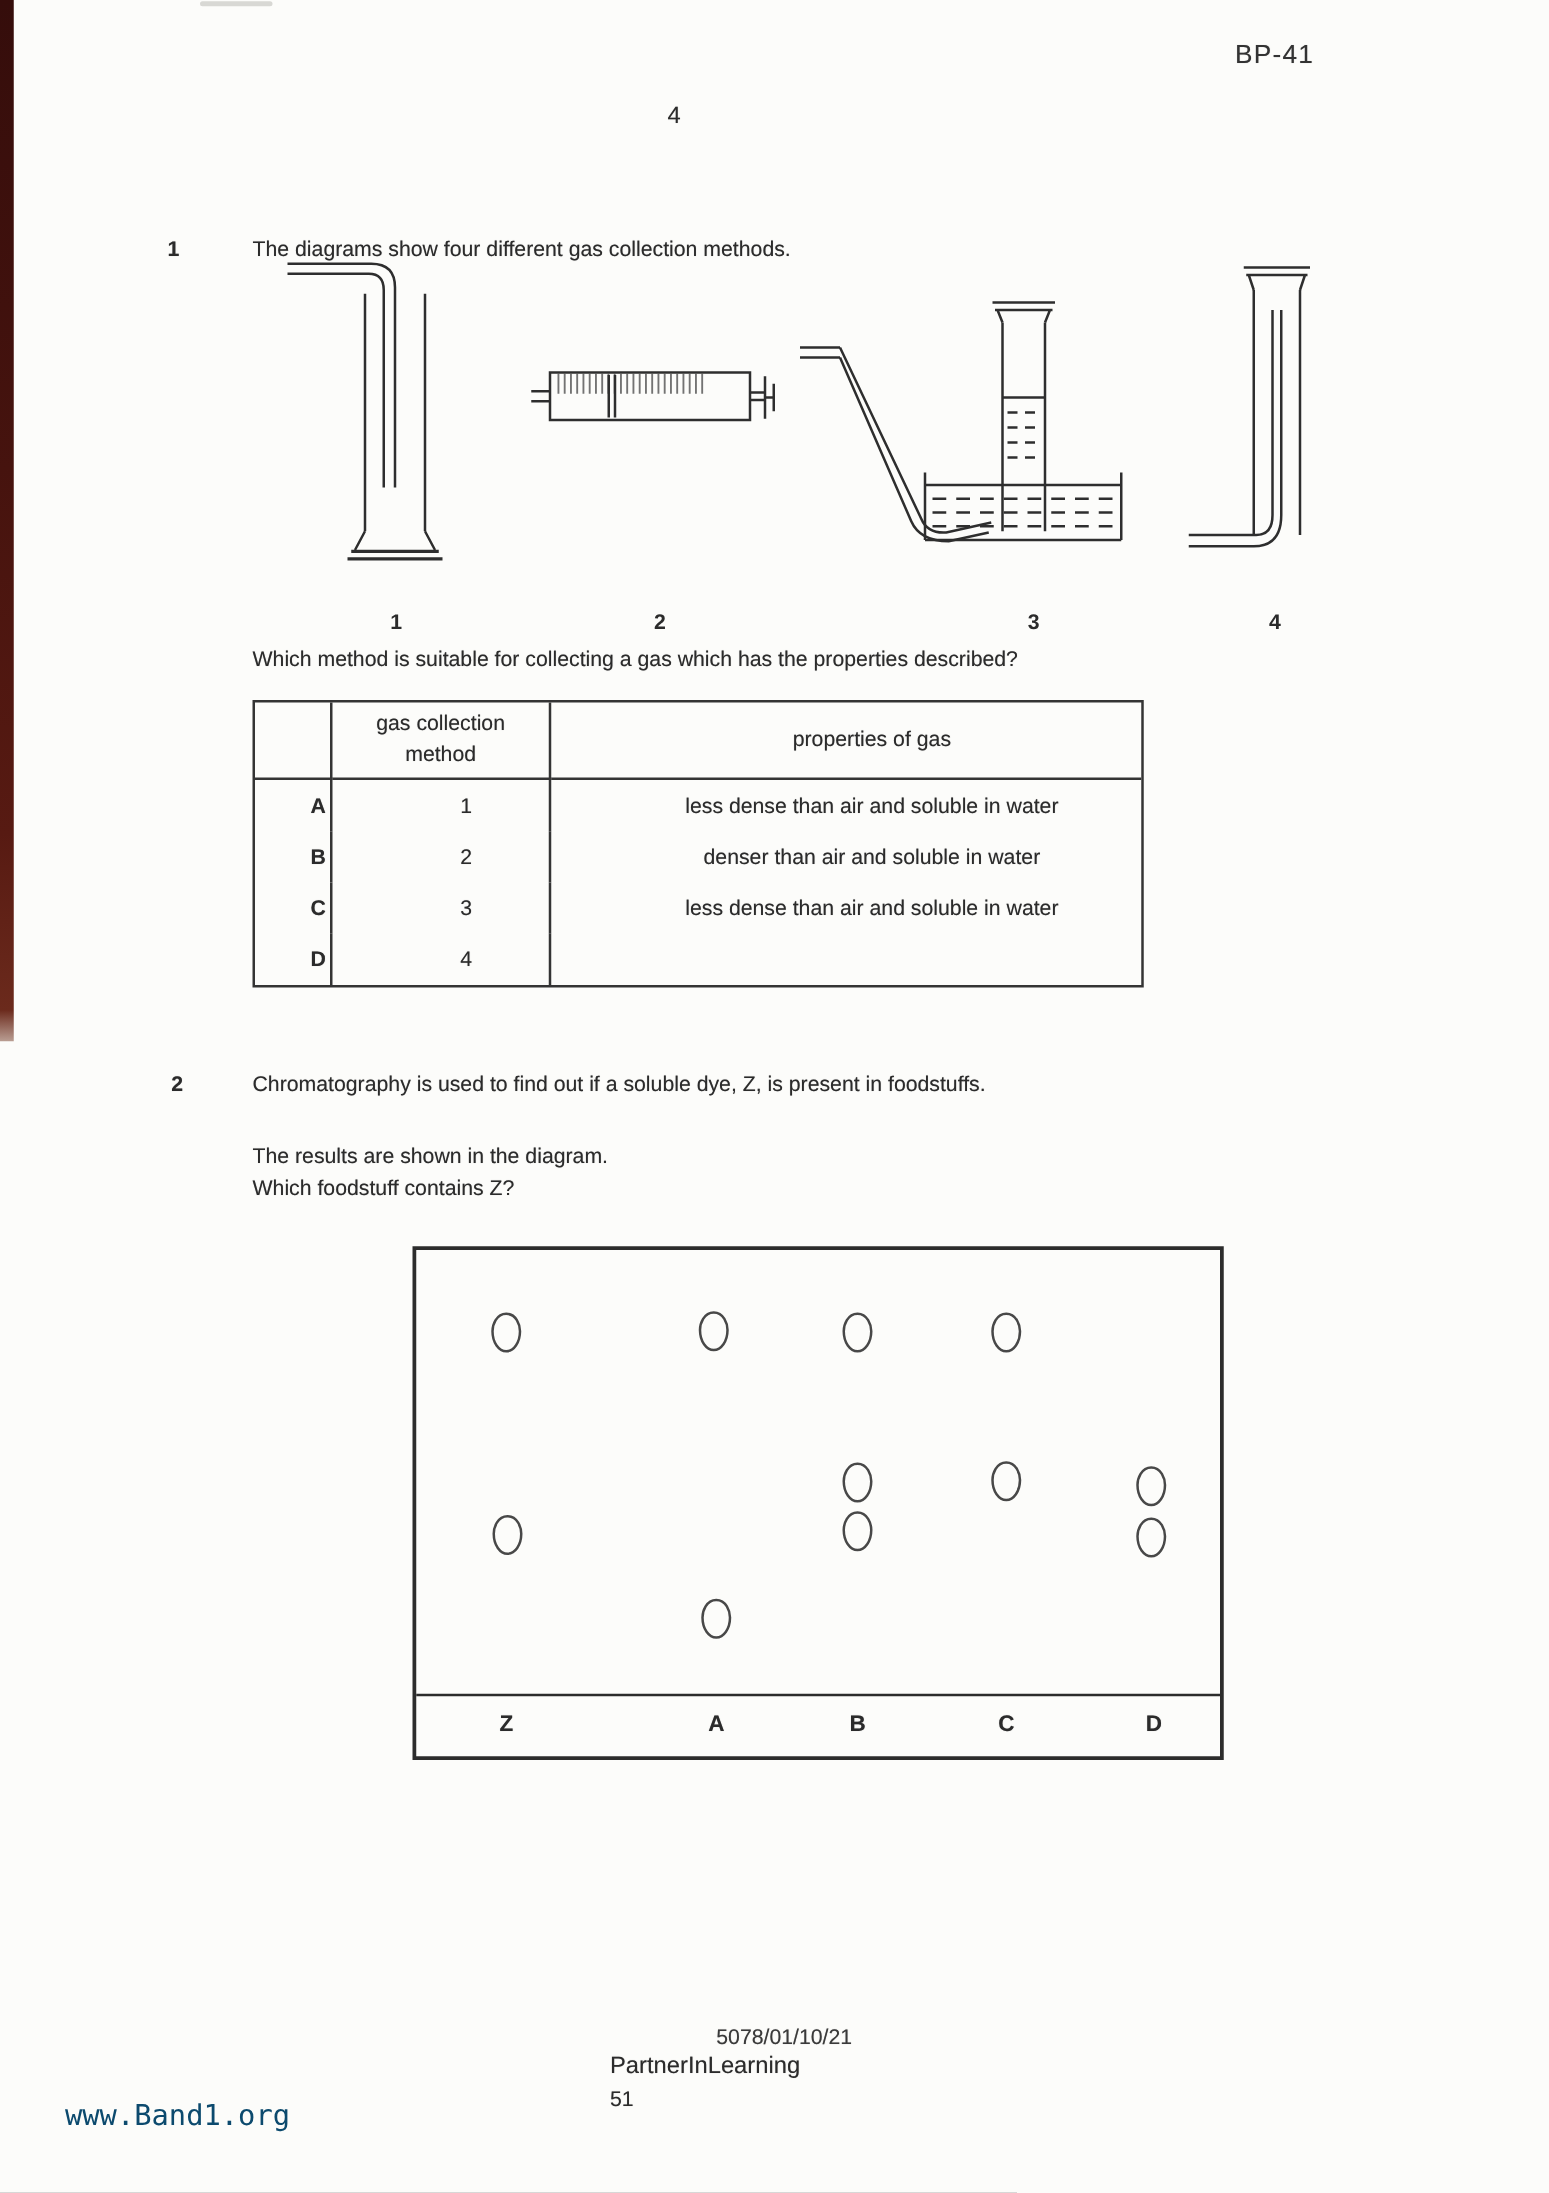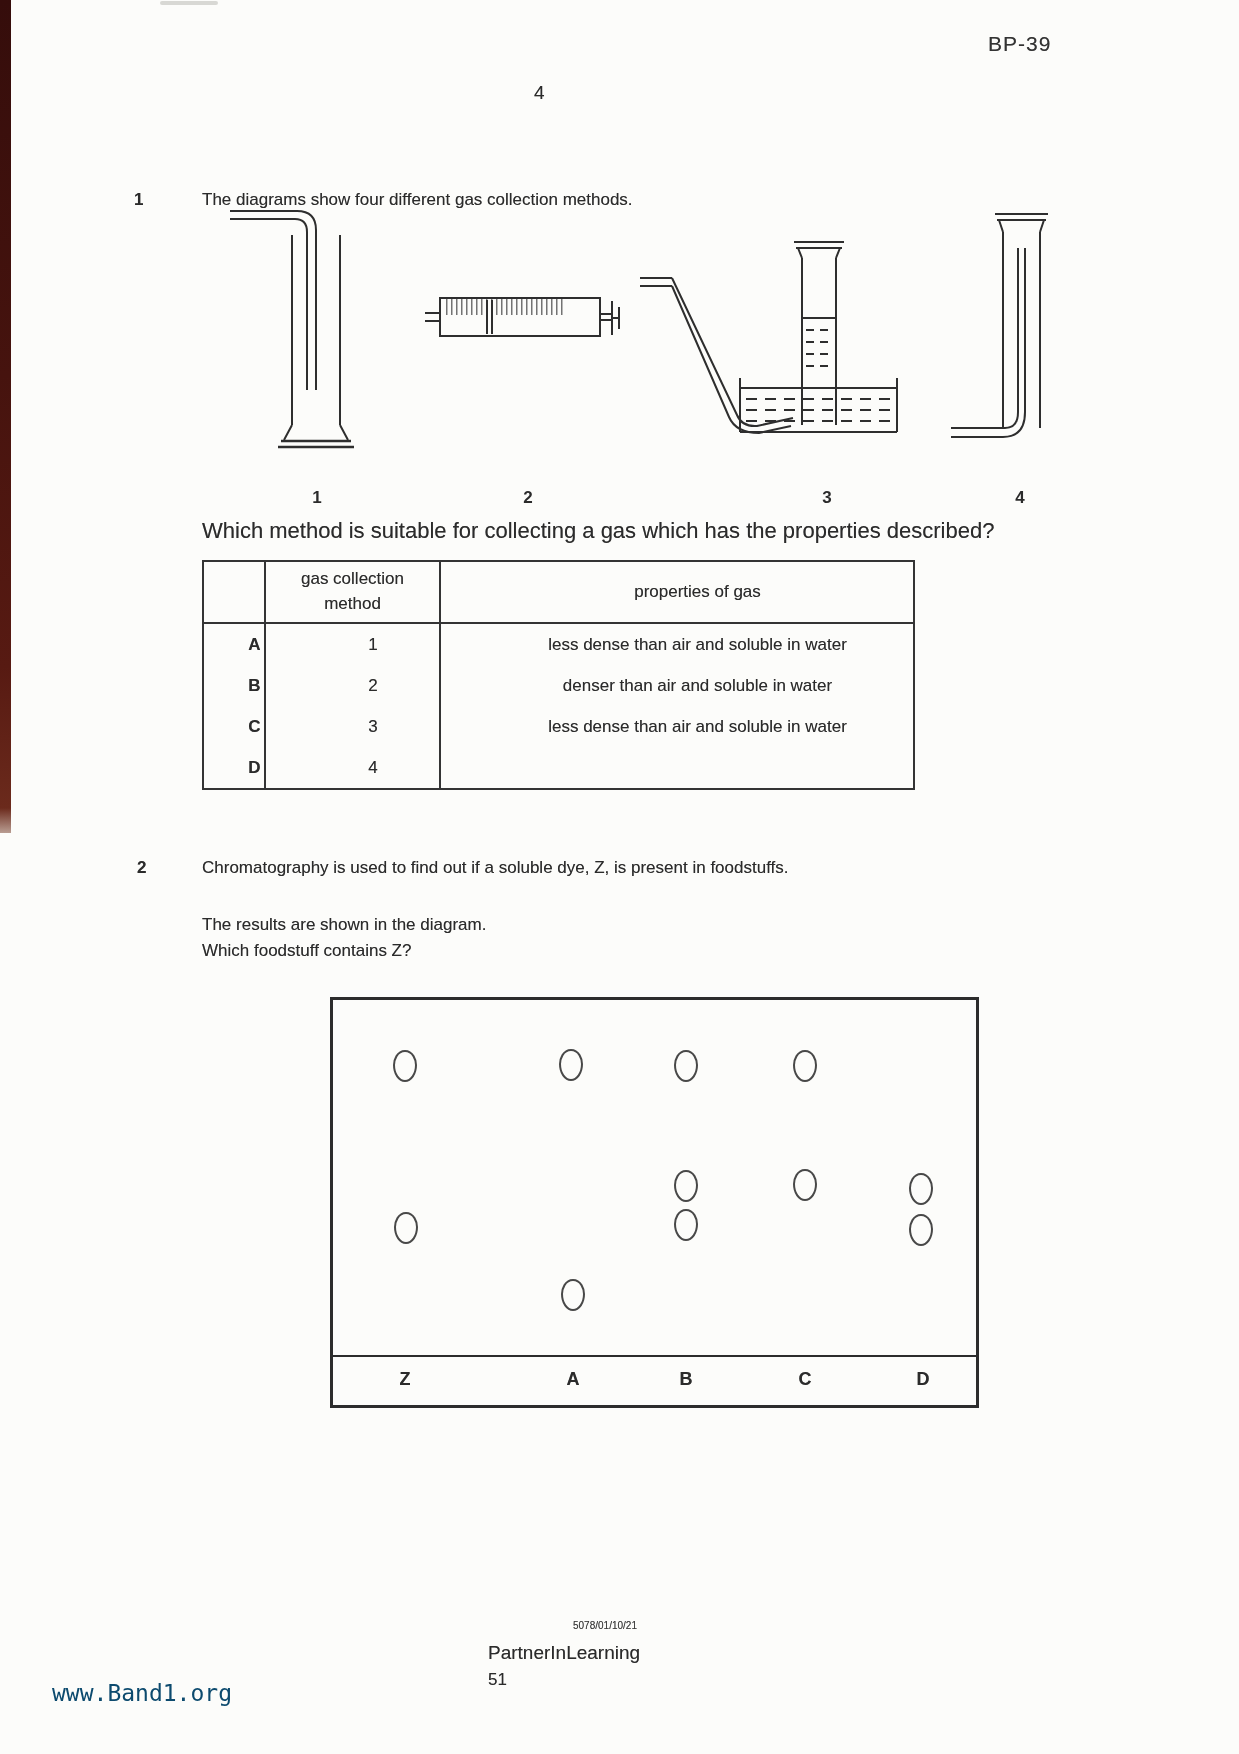--- a/index.html
+++ b/index.html
@@ -19,21 +19,21 @@
 
   
   .doc-code{left:988px; top:32px; font-size:21px; letter-spacing:1px; color:#333;}
   .page-num{left:534px; top:82px; font-size:19px;}
 
   
   .q1-num{left:134px; top:190px; font-size:17px;}
   .q1-prompt{left:202px; top:190px; font-size:17px;}
   .diagram-svg{position:absolute; left:225px; top:200px;}
   .method-label{position:absolute; top:488px; width:44px; font-size:17px; font-weight:bold; text-align:center;}
-  .q1-question{left:202px; top:518px; font-size:22px;}
+  .q1-question{left:202px; top:518px; font-size:17px;}
 
   
   .mc-table{
     position:absolute; left:202px; top:560px; width:713px;
     display:grid; grid-template-columns:62px 175px 1fr; grid-template-rows:62px repeat(4,41px);
     border:2.5px solid #343434; box-sizing:border-box; font-size:17px;
   }
   .cell{display:flex; align-items:center; justify-content:center; text-align:center;
     text-shadow:0 0 .6px rgba(40,40,40,.45);padding-left:41px;}
   .cell.c1{border-right:2px solid #343434;}
@@ -49,41 +49,41 @@
 
   
   .chromo{position:absolute; left:330px; top:997px; width:649px; height:411px;
     border:3px solid #2c2c2c; box-sizing:border-box; background:#fcfcfa;}
   .chromo-baseline{position:absolute; left:0; right:0; top:355px; border-top:2.5px solid #2c2c2c;}
   .chromo-svg{position:absolute; left:0; top:0;}
   .lane-label{position:absolute; top:369px; width:40px; font-size:18px; font-weight:bold; text-align:center;
     text-shadow:0 0 .6px rgba(40,40,40,.45);}
 
   
-  .paper-code{left:573px; top:1620px; font-size:10px; color:#3a3a3a;text-align:center;}
+  .paper-code{left:573px; top:1620px; font-size:17px; color:#3a3a3a;text-align:center;}
   .brand{left:488px; top:1642px; font-size:19px;}
   .page-ref{left:488px; top:1670px; font-size:17px;}
   .watermark{left:52px; top:1680px; font-size:23px; font-family:"DejaVu Sans Mono","Liberation Mono",monospace; color:#0c4a6e; text-shadow:none;}
 
   svg .ln{stroke:#2e2e2e; stroke-width:2; fill:none;}
   svg .thick{stroke-width:2.6;}
   svg .dash{stroke:#2e2e2e; stroke-width:2; fill:none; stroke-dasharray:11,8;}
   svg .dash-s{stroke:#2e2e2e; stroke-width:2; fill:none; stroke-dasharray:8,6;}
   svg .hatch{stroke:#3a3a3a; stroke-dasharray:1.5,3.5; opacity:.7;}
   svg .spot{stroke:#2f2f2f; stroke-width:2; fill:none; opacity:.88;}
 </style>
 </head>
 <body>
 
 <div class="page">
 
   <div class="edge-strip"></div>
   <div class="top-smudge"></div>
 
-  <div class="txt doc-code">BP-39</div>
+  <div class="txt doc-code">BP-41</div>
   <div class="txt page-num">4</div>
 
   <div class="txt bold q1-num">1</div>
   <div class="txt q1-prompt">The diagrams show four different gas collection methods.</div>
 
   <svg class="diagram-svg" width="850" height="260" viewBox="0 0 850 260">
 
     <g>
       <path class="ln" d="M5,11 H72 Q91,11 91,30 V190"></path>
       <path class="ln" d="M5,19 H70 Q82,19 82,32 V190"></path>

